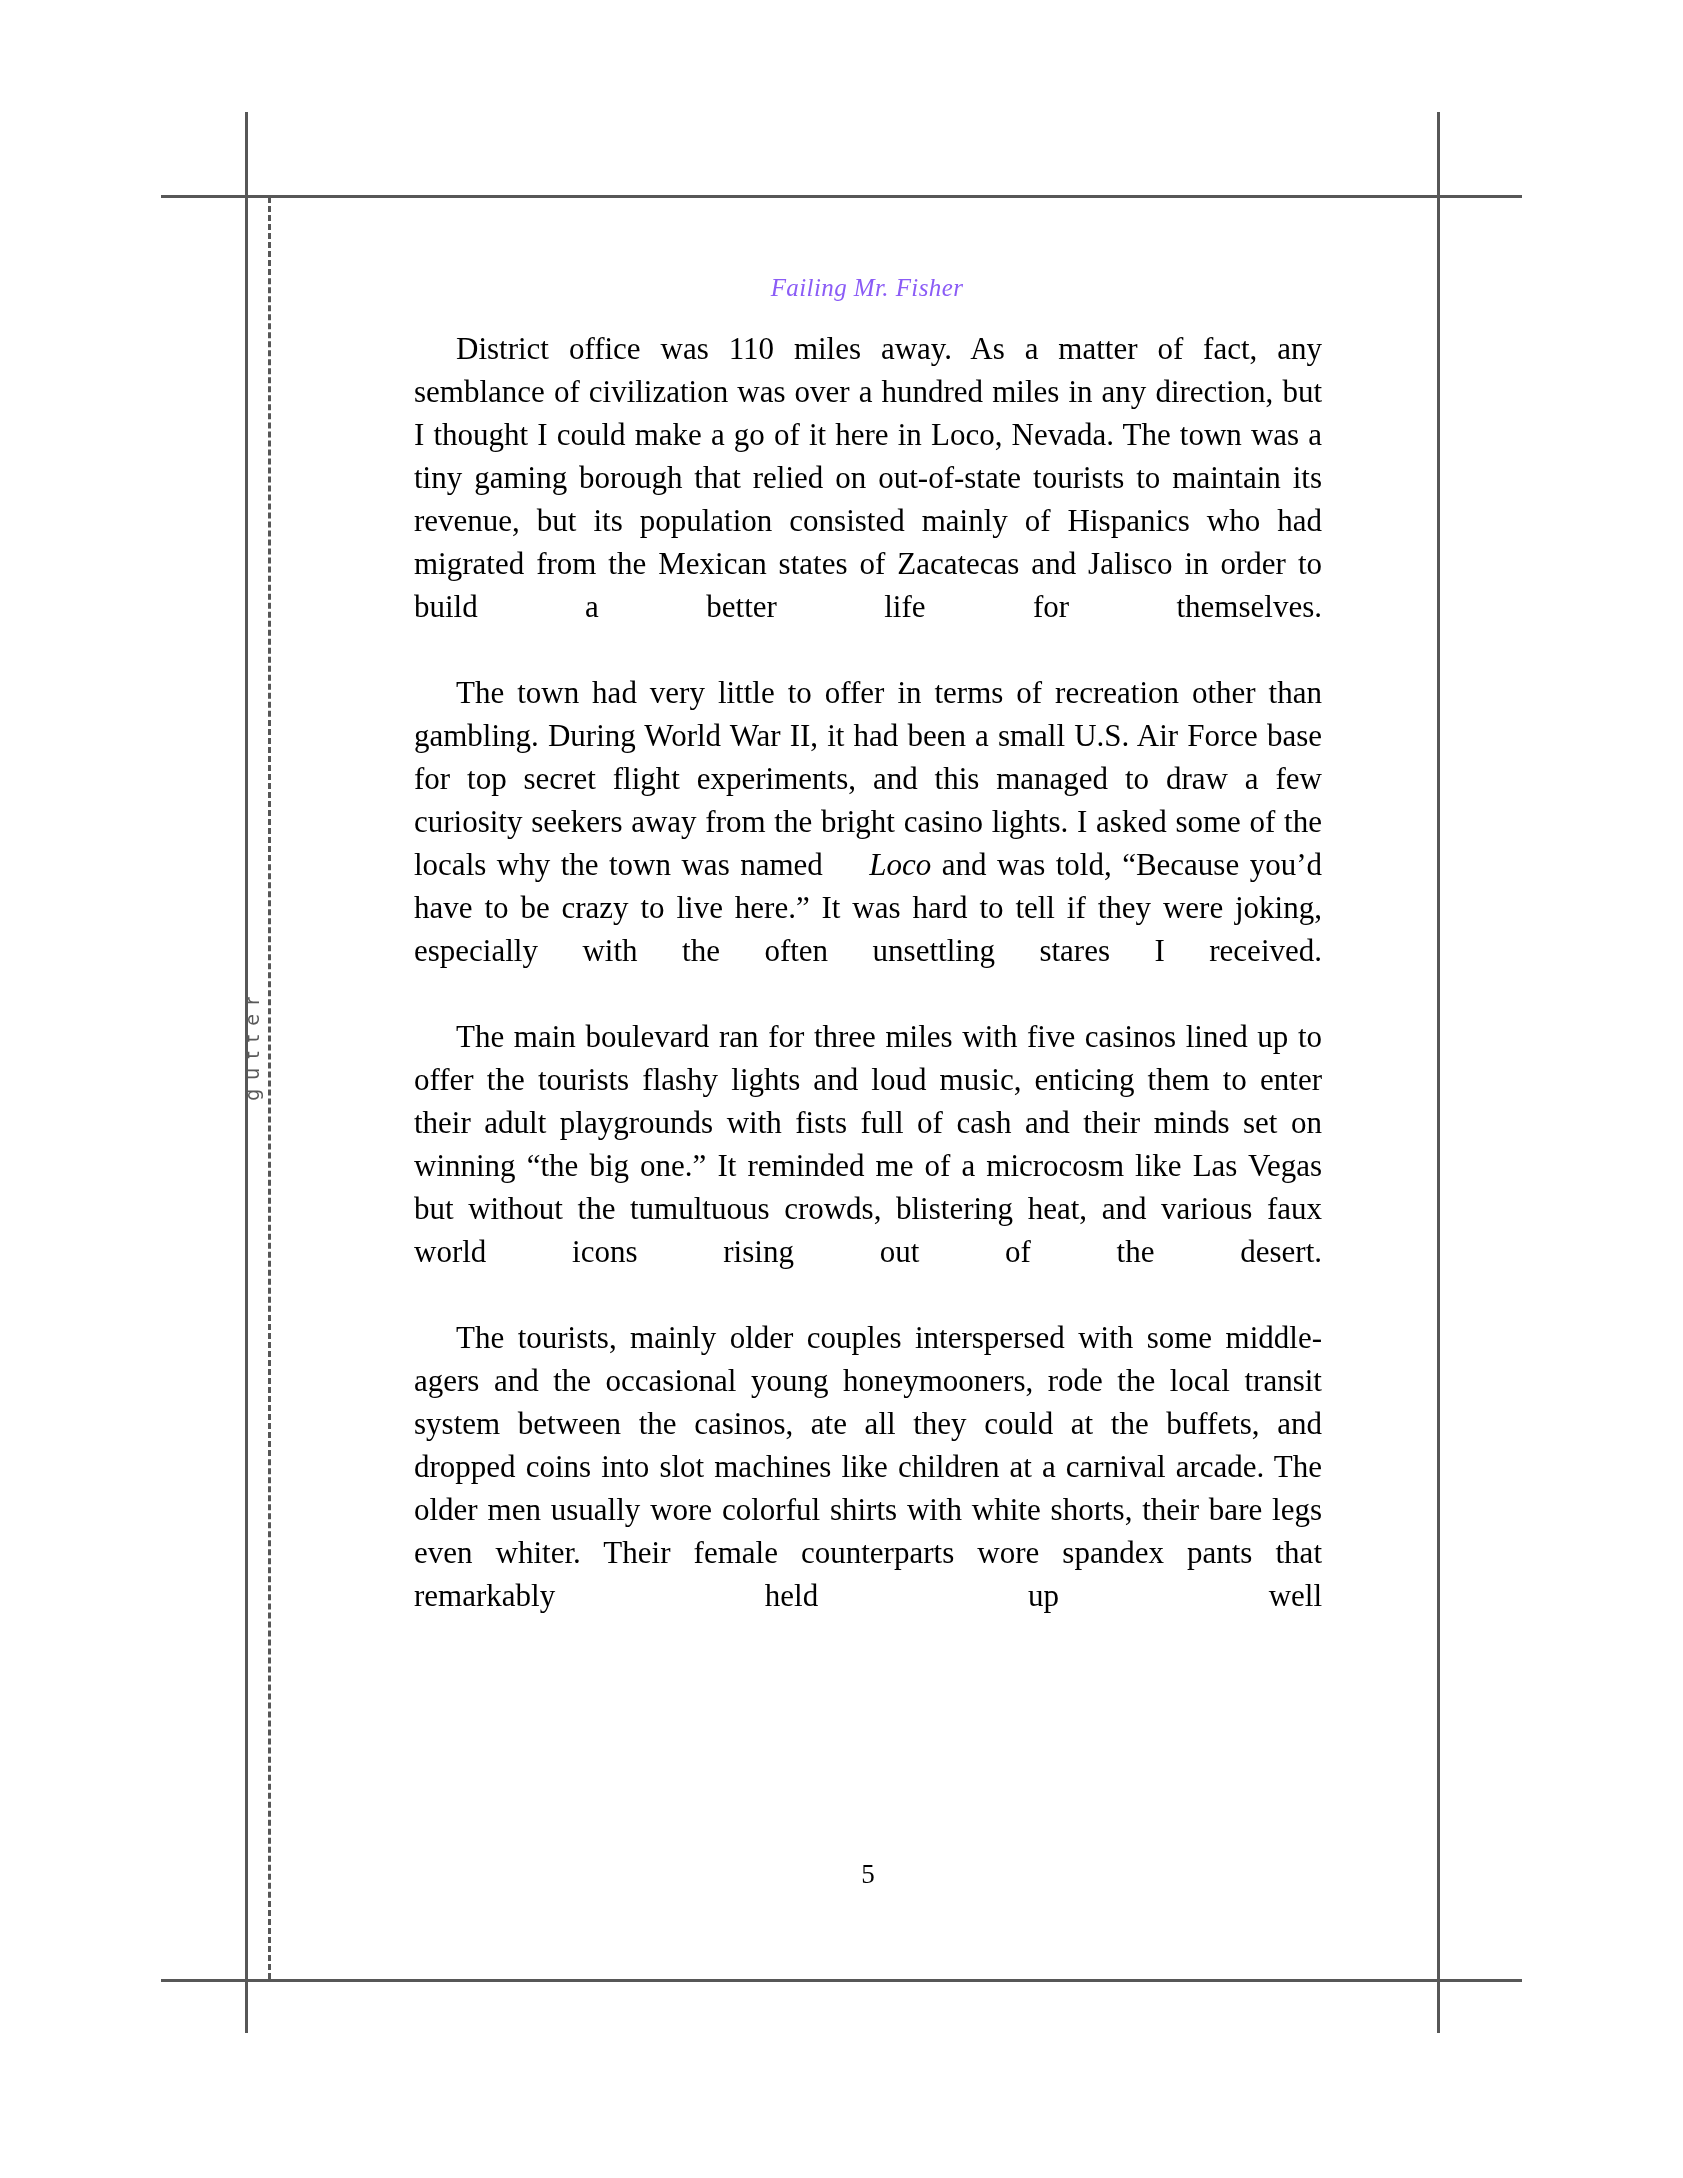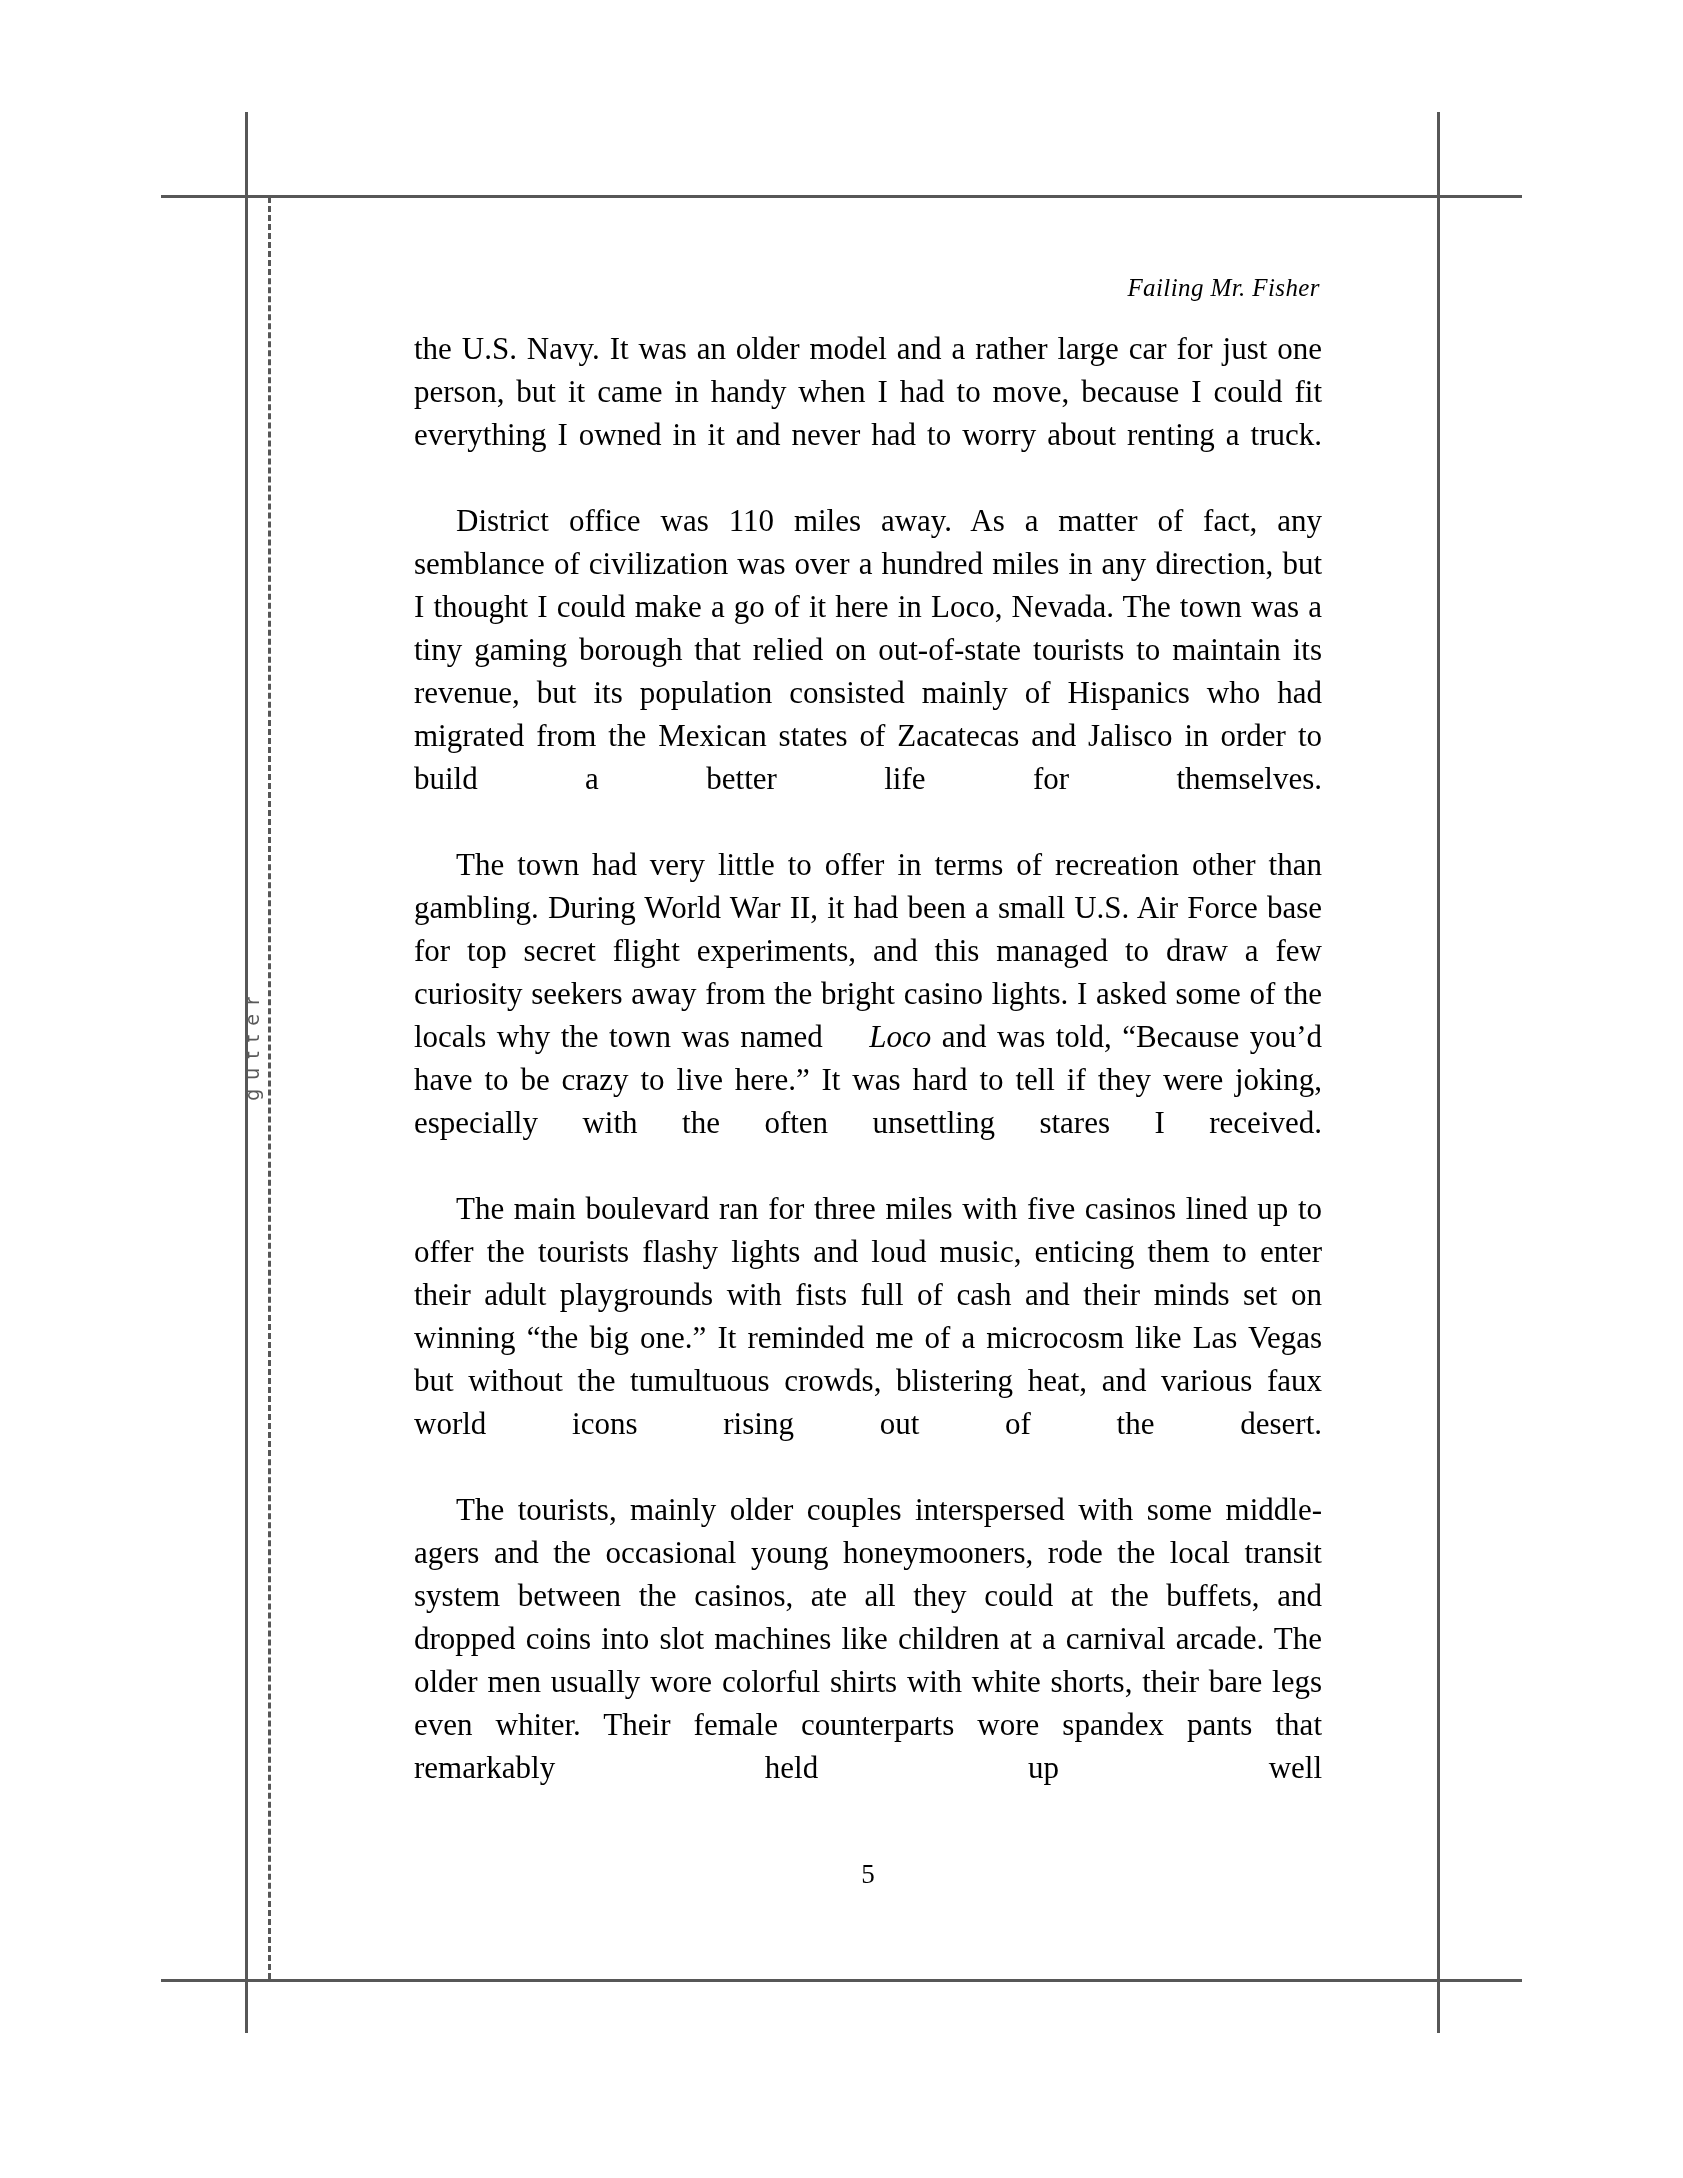--- a/index.html
+++ b/index.html
@@ -55,25 +55,25 @@
     color: #595959;
     white-space: nowrap;
   }
 
   
   .running-head {
     position: absolute;
     left: 414px;
     top: 274px;
     width: 906px;
-    text-align: right;
+    text-align: center;
     font-style: italic;
     font-size: 25px;
     letter-spacing: 0.4px;
-    color: #000000;
+    color: #8b5cf6;
   }
 
   
   .text-block {
     position: absolute;
     left: 414px;
     top: 327px;
     width: 908px;
   }
 
@@ -120,21 +120,20 @@
   <div class="crop-line crop-h-top"></div>
   <div class="crop-line crop-h-bottom"></div>
   <div class="gutter-dash"></div>
 
   <div class="gutter-label">gutter</div>
 
   <div class="running-head">Failing Mr. Fisher</div>
 
   <div class="text-block">
 
-    <p class="para continued">the U.S. Navy. It was an older model and a rather large car for just one person, but it came in handy when I had to move, because I could fit everything I owned in it and never had to worry about renting a truck.</p>
 
     <p class="para">District office was 110 miles away. As a matter of fact, any semblance of civilization was over a hundred miles in any direction, but I thought I could make a go of it here in Loco, Nevada. The town was a tiny gaming borough that relied on out-of-state tourists to maintain its revenue, but its population consisted mainly of Hispanics who had migrated from the Mexican states of Zacatecas and Jalisco in order to build a better life for themselves.</p>
 
     <p class="para"><span>The town had very little to offer in terms of recreation other than gambling. During World War II, it had been a small U.S. Air Force base for top secret flight experiments, and this managed to draw a few curiosity seekers away from the bright casino lights. I asked some of the locals why the town was named </span><em>Loco</em><span> and was told, “Because you’d have to be crazy to live here.” It was hard to tell if they were joking, especially with the often unsettling stares I received.</span></p>
 
     <p class="para">The main boulevard ran for three miles with five casinos lined up to offer the tourists flashy lights and loud music, enticing them to enter their adult playgrounds with fists full of cash and their minds set on winning “the big one.” It reminded me of a microcosm like Las Vegas but without the tumultuous crowds, blistering heat, and various faux world icons rising out of the desert.</p>
 
     <p class="para">The tourists, mainly older couples interspersed with some middle-agers and the occasional young honeymooners, rode the local transit system between the casinos, ate all they could at the buffets, and dropped coins into slot machines like children at a carnival arcade. The older men usually wore colorful shirts with white shorts, their bare legs even whiter. Their female counterparts wore spandex pants that remarkably held up well</p>
 
   </div>

